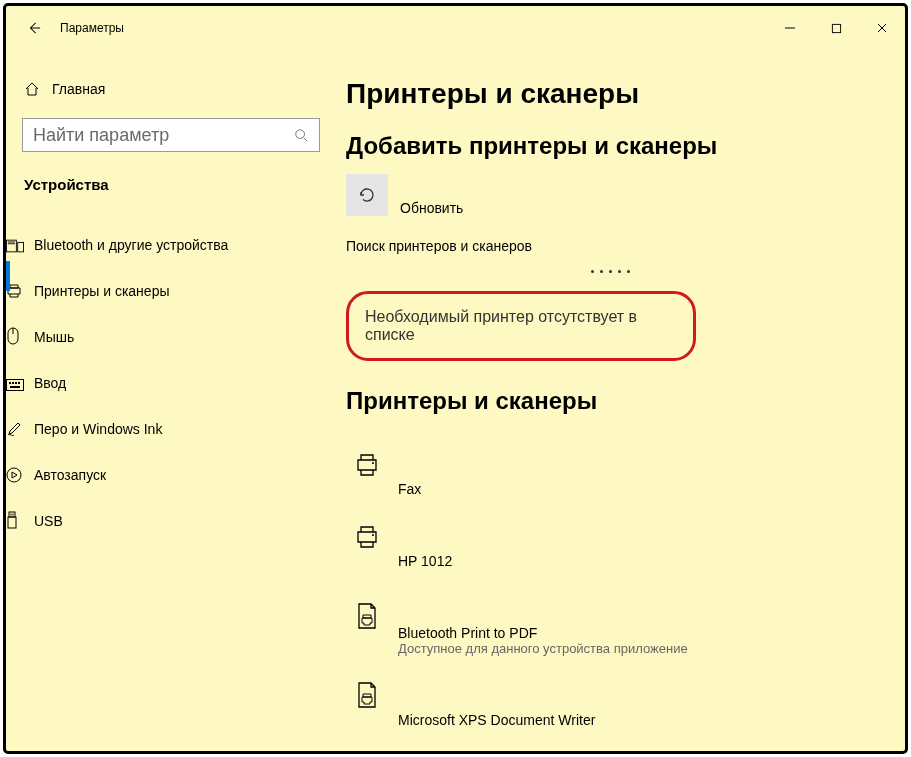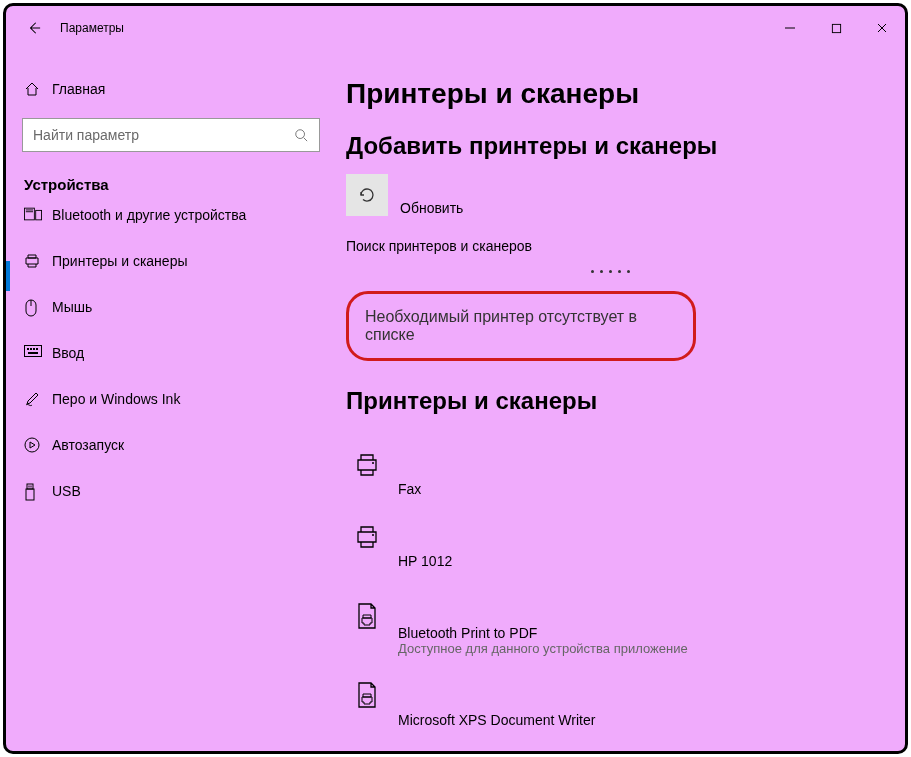--- a/index.html
+++ b/index.html
@@ -13,22 +13,22 @@
     height: 757px;
     overflow: hidden;
     position: relative;
   }
   .window {
     position: absolute;
     top: 3px; left: 3px;
     width: 905px;
     height: 751px;
     border: 3px solid #000;
-    border-radius: 10px;
-    background: #f0abfc;
+    border-radius: 5px;
+    background: #fef9c3;
     display: flex;
     flex-direction: column;
     overflow: hidden;
   }
 
   
   .titlebar {
     height: 44px;
     display: flex;
     align-items: center;
@@ -81,38 +81,37 @@
     background: #fff;
     display: flex;
     align-items: center;
     padding: 0 8px;
     color: #6a6a6a;
   }
   .searchbox input {
     flex: 1;
     border: none;
     outline: none;
-    font-size: 14px;
+    font-size: 18px;
     background: transparent;
     color: #333;
   }
   .searchbox input::placeholder { color: #6a6a6a; }
   .searchbox .sicon { width: 20px; display:flex; justify-content:center; }
 
   .category-title {
     padding: 6px 18px 14px 18px;
     font-size: 15px;
     font-weight: 600;
   }
 
   .side-item {
     display: flex;
-    align-items: flex-start;
+    align-items: flex-end;
     height: 46px;
-    padding-left: 18px;
     position: relative;
     font-size: 14px;
   }
   .side-item .icon { width: 28px; display:flex; align-items:center; }
   .side-item.active::before {
     content: "";
     position: absolute;
     left: 0; top: 8px; bottom: 8px;
     width: 4px;
     background: #0078d7;

